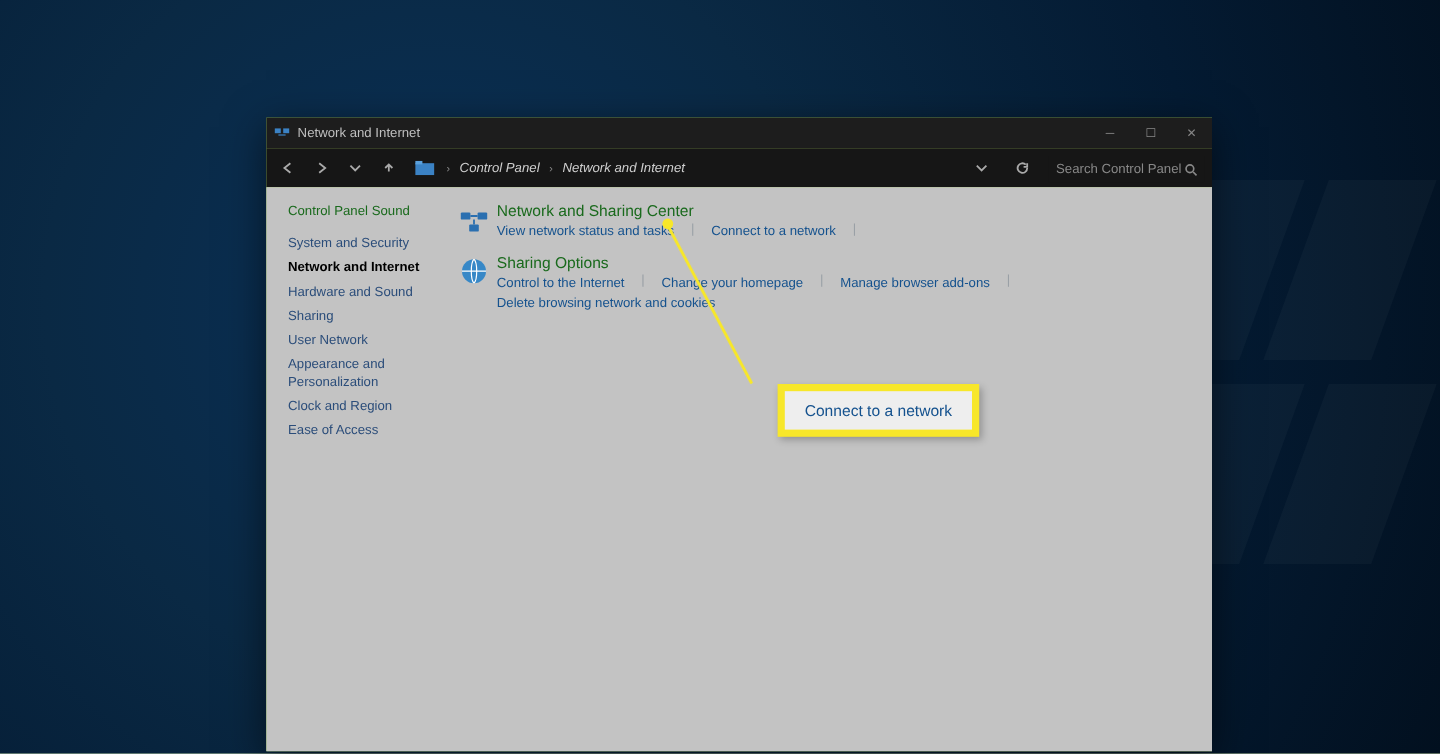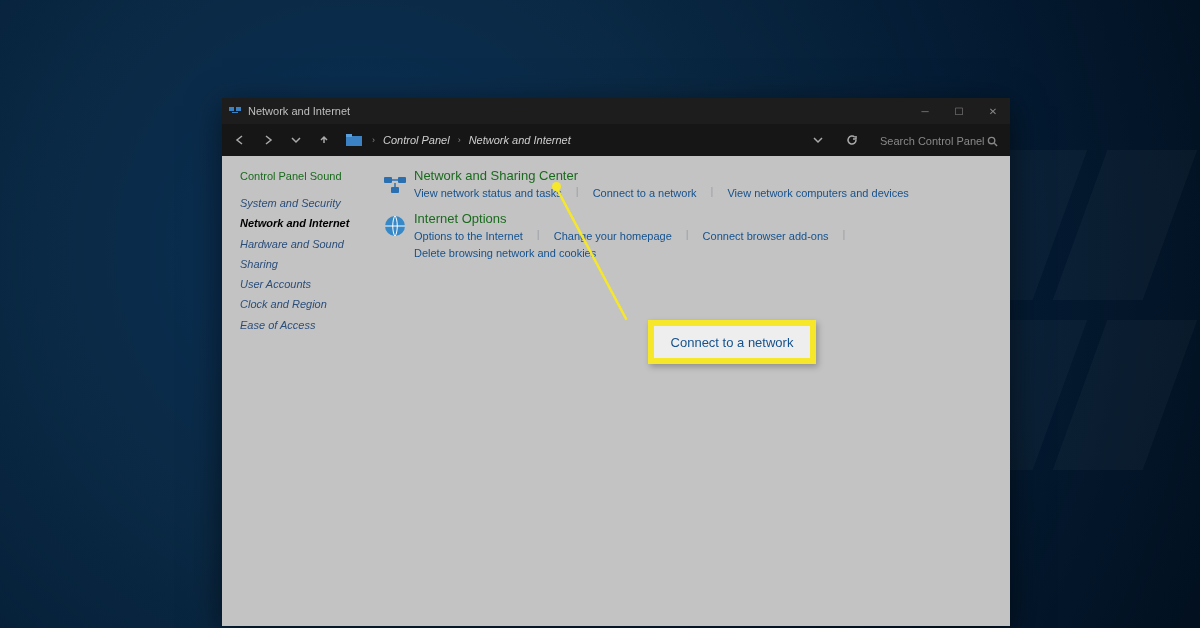--- a/index.html
+++ b/index.html
@@ -49,21 +49,21 @@
   .search-box svg { width:11px; height:11px; stroke:#888; stroke-width:1.5; fill:none;}
 
   .main { flex:1; display:flex; background: #c3c3c3; overflow:hidden; position:relative;}
   
   .main::after{content:"";position:absolute;inset:0;background:rgba(0,0,0,0.0);}
 
   .sidebar {
     width: 150px; padding: 14px 0 0 18px; font-size: 11px; color:#2b4d7a;
   }
   .sidebar .cp-home { color:#1a6a1d; margin-bottom: 14px; font-size:11px;}
-  .sidebar .s-item { margin-bottom: 6px; color:#2b4d7a; cursor:pointer; line-height:1.3;font-style:italic;}
+  .sidebar .s-item { margin-bottom: 6px; color:#2b4d7a; cursor:pointer; line-height:1.3;}
   .sidebar .s-item.current { color:#000; font-weight:bold; }
 
   .content { flex:1; padding: 12px 16px 0 10px; font-size: 11px; position:relative;}
   .section { display:flex; margin-bottom: 8px; }
   .sec-icon { width: 26px; height: 26px; margin-right: 6px; margin-top:2px; flex-shrink:0;}
   .sec-body .sec-title { color: #1a6a1d; font-size: 13px; margin-bottom: 2px;}
   .sec-links { display:flex; flex-wrap:wrap; gap: 0 12px; }
   .sec-links a, .sec-links span.link { color:#15528e; font-size: 11px; white-space:nowrap; cursor:pointer; line-height:1.6;}
   .sec-links .sepbar { color:#9aa0a6; padding:0 2px;}
 
@@ -163,21 +163,22 @@
   </div>
 
   <div class="main">
     <div class="sidebar">
       <div class="cp-home">Control Panel Sound</div>
       <div id="sidebar-items">
           <div class="s-item">System and Security</div>
           <div class="s-item current">Network and Internet</div>
           <div class="s-item">Hardware and Sound</div>
           <div class="s-item">Sharing</div>
-          <div class="s-item">User Accounts</div>
+          <div class="s-item">User Network</div>
+          <div class="s-item">Appearance and Personalization</div>
           <div class="s-item">Clock and Region</div>
           <div class="s-item">Ease of Access</div>
         </div>
     </div>
 
     <div class="content">
       <div id="sections">
           <div class="section">
             <div class="sec-icon"><svg viewBox="0 0 26 26">
                 <rect x="2" y="7" width="8" height="6" rx="1" fill="#2a6fb0"></rect>
@@ -186,37 +187,36 @@
                 <rect x="9" y="17" width="8" height="6" rx="1" fill="#2a6fb0"></rect>
                 <path d="M13 13v4" stroke="#2a6fb0" stroke-width="1.5"></path>
               </svg></div>
             <div class="sec-body">
               <div class="sec-title">Network and Sharing Center</div>
               <div class="sec-links">
                 <span class="link">View network status and tasks</span>
                 <span class="sepbar">|</span>
                 <span class="link">Connect to a network</span>
                 <span class="sepbar">|</span>
-                <span class="link">View network computers and devices</span>
               </div>
             </div>
           </div>
           <div class="section">
             <div class="sec-icon"><svg viewBox="0 0 26 26">
                 <circle cx="13" cy="13" r="10" fill="#3788c7"></circle>
                 <path d="M3 13h20M13 3c3 3 3 17 0 20M13 3c-3 3-3 17 0 20" stroke="#fff" stroke-width="1" fill="none"></path>
               </svg></div>
             <div class="sec-body">
-              <div class="sec-title">Internet Options</div>
+              <div class="sec-title">Sharing Options</div>
               <div class="sec-links">
-                <span class="link">Options to the Internet</span>
+                <span class="link">Control to the Internet</span>
                 <span class="sepbar">|</span>
                 <span class="link">Change your homepage</span>
                 <span class="sepbar">|</span>
-                <span class="link">Connect browser add-ons</span>
+                <span class="link">Manage browser add-ons</span>
                 <span class="sepbar">|</span>
                 <span class="link">Delete browsing network and cookies</span>
               </div>
             </div>
           </div>
         </div>
     </div>
   </div>
 </div>
 

